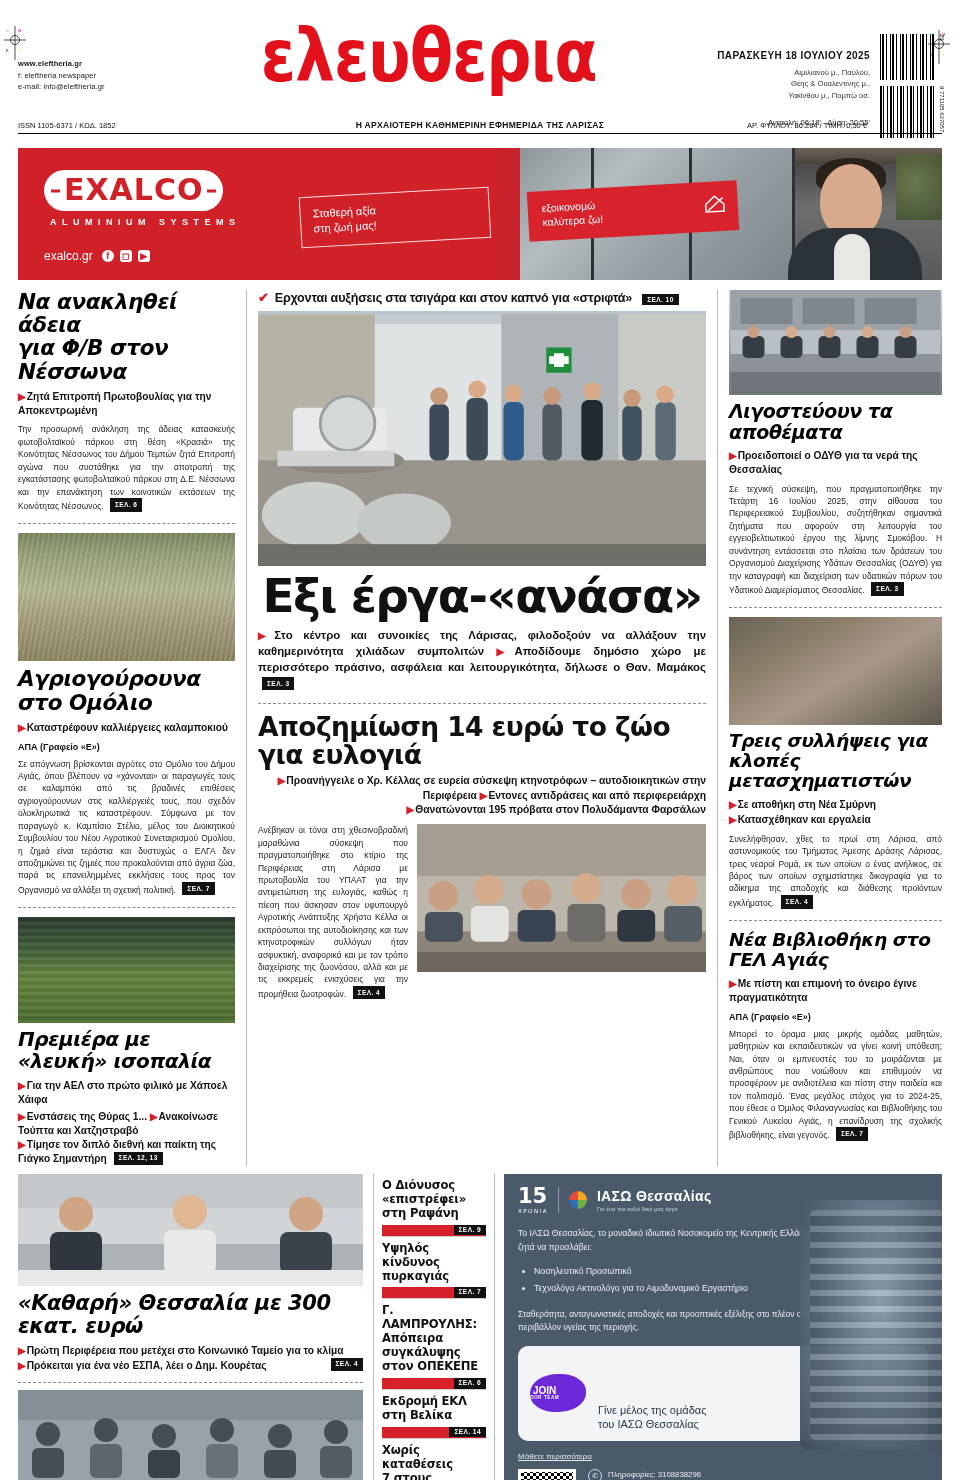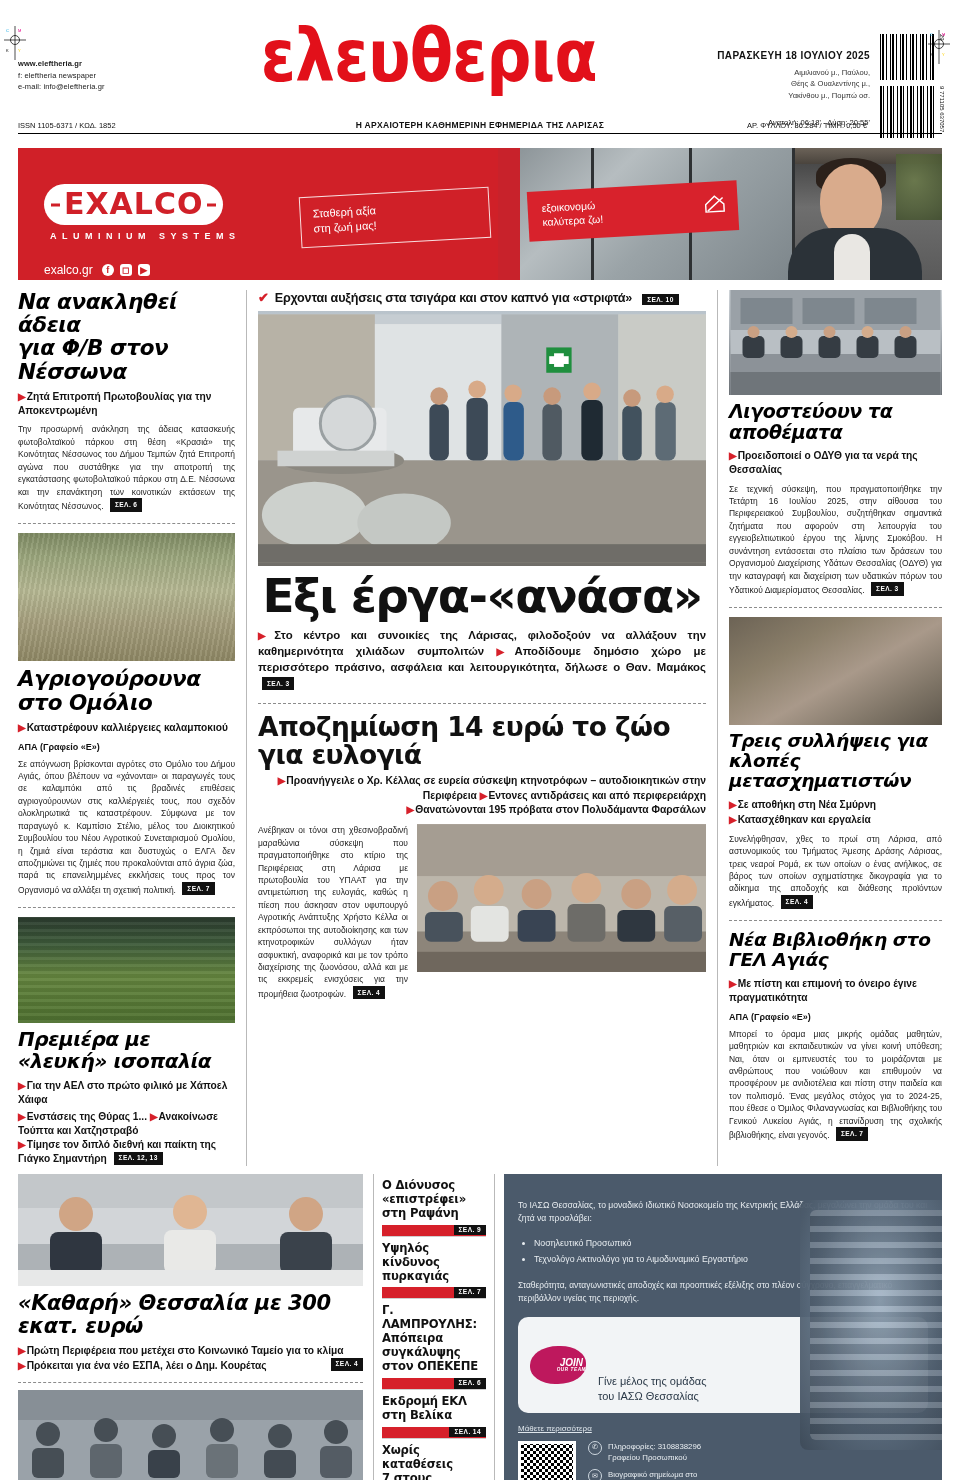--- a/index.html
+++ b/index.html
@@ -94,21 +94,21 @@
     margin: 0 18px;
     height: 132px;
     display: flex;
     overflow: hidden;
     border: 0;
   }
   .exalco-left {
     width: 52%;
     background: #d02028;
     position: relative;
-    padding: 36px 0 0 26px;
+    padding: 22px 0 0 26px;
   }
   .exalco-logo {
     display: inline-block;
     background: #fff;
     border-radius: 26px;
     padding: 5px 20px 6px 20px;
     position: relative;
   }
   .exalco-logo .word {
     font-family: "DejaVu Sans", sans-serif;
@@ -379,22 +379,22 @@
   .iaso-p { font-size: 8.6px; line-height: 1.55; margin-top: 13px; }
   .iaso-ul { margin: 9px 0 0 16px; font-size: 8.8px; line-height: 1.9; }
   .iaso-p2 { font-size: 8.4px; line-height: 1.55; margin-top: 11px; }
   .iaso-join {
     margin-top: 12px; background:#f2f4f6; border-radius: 10px;
     padding: 9px 12px; display:flex; align-items:center; gap: 12px;
     color:#2a3847;
   }
   .join-badge {
     width:56px;height:38px;border-radius:50% 45% 50% 45%;
-    background:#be185d; position:relative; flex:0 0 auto;
-    display:flex;align-items:center;justify-content:flex-end;font-style:italic;
+    background:#6d28d9; position:relative; flex:0 0 auto;
+    display:flex;align-items:center;justify-content:flex-start;
   }
   .join-badge span { color:#fff; font-size:10px; font-weight:700; line-height:1; text-align:center; }
   .join-badge span small { display:block; font-size:4.6px; letter-spacing:.6px; }
   .join-txt { font-size: 11px; font-weight: 400; line-height: 1.35; margin-top: 48px; }
   .iaso-more { font-size: 8px; text-decoration: underline; margin-top: 11px; color:#dfe6ec; }
   .iaso-bot { display:flex; gap: 12px; margin-top: 8px; align-items: flex-start; }
   .qr { width: 58px; height: 58px; background:#fff; padding:3px; flex:0 0 auto; }
   .qr-in { width:100%;height:100%;
     background:
       repeating-linear-gradient(0deg,#000 0 3px,#fff 3px 6px),
@@ -840,20 +840,32 @@
 
       </div>
 
     </div>
 
     <div class="bz-right">
       <div class="iaso">
 
         <div class="xray"></div>
 
+        <div class="iaso-head">
+          <div class="iaso-15">
+            <span>15</span>
+            <small>ΧΡΟΝΙΑ</small>
+          </div>
+          <div class="iaso-div"></div>
+          <div class="iaso-logo-ic"></div>
+          <div class="iaso-name">
+            <span>ΙΑΣΩ Θεσσαλίας</span>
+            <small>Για ένα πιο καλό δικό μας έργο</small>
+          </div>
+        </div>
 
         <div class="iaso-p">Το ΙΑΣΩ Θεσσαλίας, το μοναδικό Ιδιωτικό Νοσοκομείο της Κεντρικής Ελλάδας, μεγαλώνει την ομάδα του και ζητά να προσλάβει:</div>
 
         <ul class="iaso-ul">
           <li>Νοσηλευτικό Προσωπικό</li>
           <li>Τεχνολόγο Ακτινολόγο για το Αιμοδυναμικό Εργαστήριο</li>
         </ul>
 
         <div class="iaso-p2">Σταθερότητα, ανταγωνιστικές αποδοχές και προοπτικές εξέλιξης στο πλέον σύγχρονο, επαγγελματικό περιβάλλον υγείας της περιοχής.</div>
 

